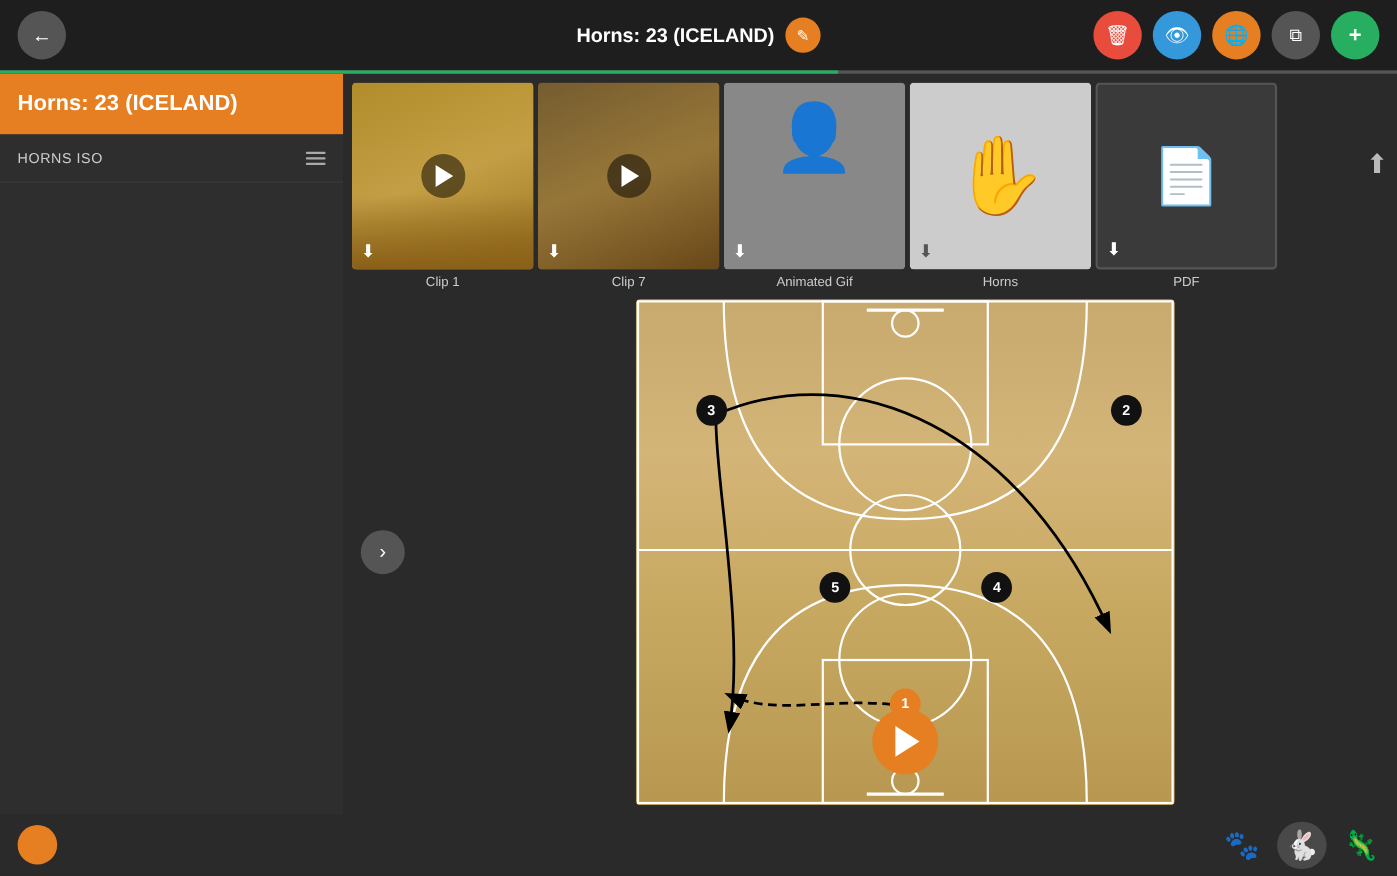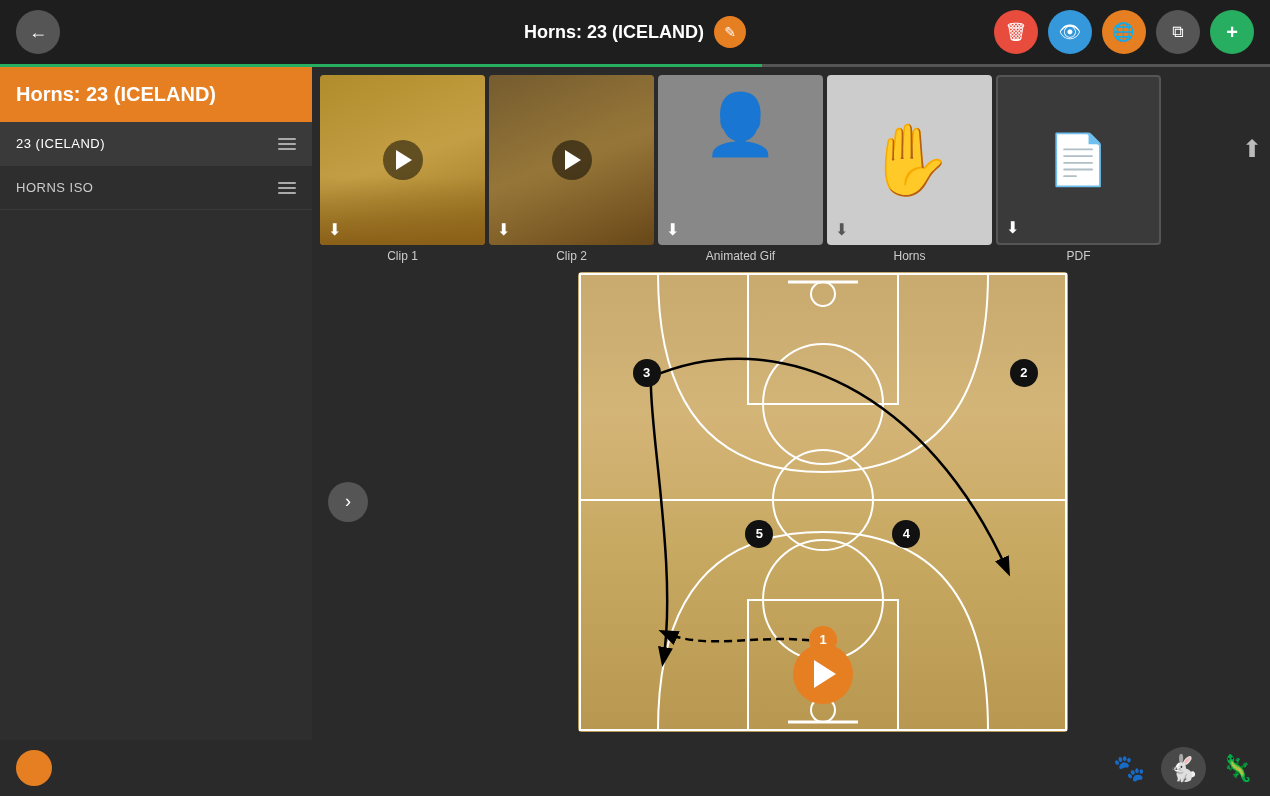--- a/index.html
+++ b/index.html
@@ -412,28 +412,20 @@
 
 <div class="progress-bar">
   <div class="progress-bar-fill"></div>
 </div>
 
 <div class="main">
 
   <div class="sidebar">
     <div class="sidebar-header">Horns: 23 (ICELAND)</div>
 
-    <div class="sidebar-item active">
-      <span class="sidebar-item-label">23 (ICELAND)</span>
-      <div class="menu-icon">
-        <span></span>
-          <span></span>
-          <span></span>
-      </div>
-    </div>
     <div class="sidebar-item">
       <span class="sidebar-item-label">HORNS ISO</span>
       <div class="menu-icon">
         <span></span>
           <span></span>
           <span></span>
       </div>
     </div>
   </div>
 
@@ -461,21 +453,21 @@
         <div class="thumb-item">
           <div class="thumb-frame" style="width:165px; height:170px;">
             <div class="clip2-bg">
               <div style="position:absolute; inset:0; background: linear-gradient(160deg,#7a6030,#9a7a3a,#6a4818); opacity:0.9;"></div>
             </div>
             <div class="play-overlay">
               <div class="play-tri"></div>
             </div>
             <div class="thumb-overlay" style="bottom:6px; left:8px; font-size:16px;">⬇</div>
           </div>
-          <span class="thumb-label">Clip 2</span>
+          <span class="thumb-label">Clip 7</span>
         </div>
 
         <div class="thumb-item">
           <div class="thumb-frame" style="width:165px; height:170px;">
             <div class="gif-bg" style="background:#888; position:relative; width:100%; height:100%;">
 
               <div style="position:absolute; top:20px; left:50%; transform:translateX(-50%); color:#333; font-size:60px; line-height:1;">👤</div>
             </div>
             <div class="thumb-overlay" style="bottom:6px; left:8px; font-size:16px;">⬇</div>
           </div>

